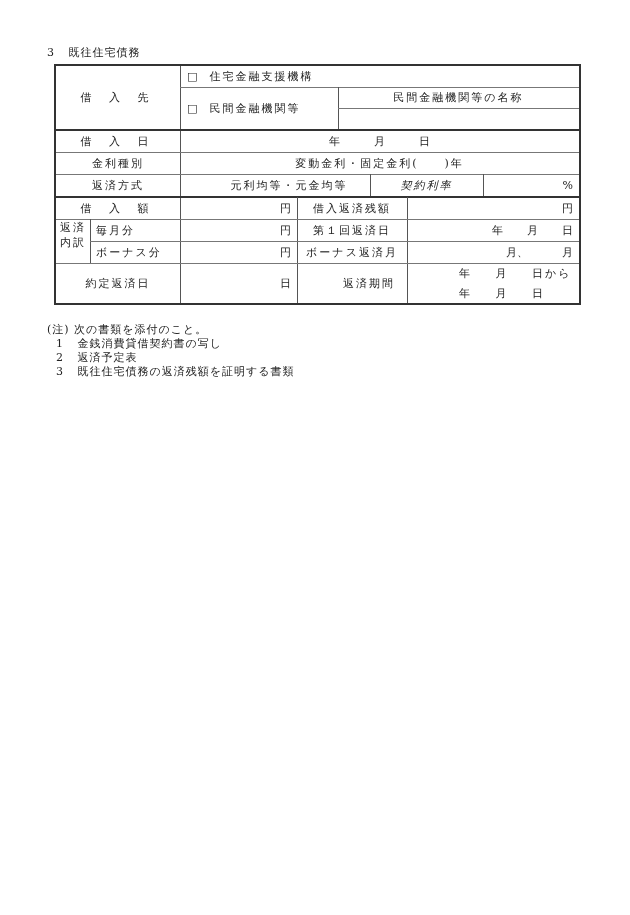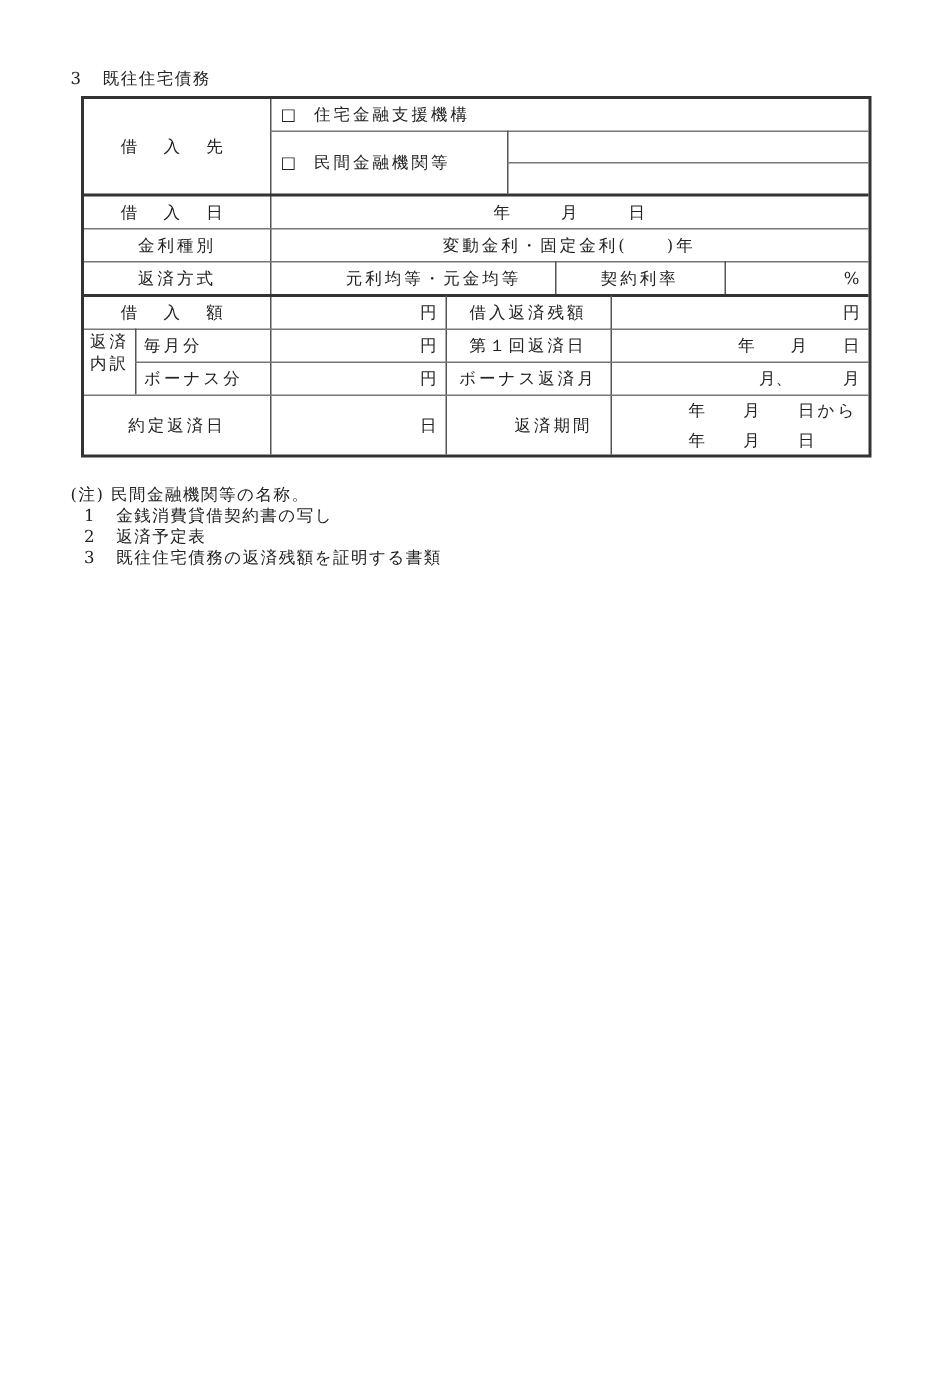--- a/index.html
+++ b/index.html
@@ -39,41 +39,42 @@
       <span style="margin-right:12px;">□</span>
       <span class="sp2">住宅金融支援機構</span>
     </div>
     <div class="hl" style="left:124px; top:21px; width:399px;"></div>
 
     <div class="cell l" style="left:124px; top:21px; width:158px; height:42px;">
       <span style="margin-right:12px;">□</span>
       <span class="sp2">民間金融機関等</span>
     </div>
     <div class="vl" style="left:282px; top:21px; height:42px;"></div>
+    <div class="cell c sp2" style="left:282px; top:21px; width:241px; height:21px;">民間金融機関等の名称</div>
     <div class="hl" style="left:282px; top:42px; width:241px;"></div>
     <div class="cell l" style="left:282px; top:42px; width:241px; height:21px;"></div>
 
     <div class="hlt" style="left:0; top:63px; width:523px;"></div>
 
     <div class="cell c sp" style="left:0; top:64px; width:124px; height:22px;">借 入 日</div>
     <div class="cell c" style="left:124px; top:64px; width:399px; height:22px;">
       <span style="margin-right:34px;">年</span>
       <span style="margin-right:34px;">月</span>
       <span>日</span>
     </div>
     <div class="hl" style="left:0; top:86px; width:523px;"></div>
 
     <div class="cell c sp2" style="left:0; top:87px; width:124px; height:21px;">金利種別</div>
     <div class="cell c sp2" style="left:124px; top:87px; width:399px; height:21px;">変動金利・固定金利(　　)年</div>
     <div class="hl" style="left:0; top:108px; width:523px;"></div>
 
     <div class="cell c sp2" style="left:0; top:109px; width:124px; height:21px;">返済方式</div>
     <div class="cell c sp2" style="left:138px; top:109px; width:190px; height:21px;">元利均等・元金均等</div>
     <div class="vl" style="left:314px; top:108px; height:22px;"></div>
-    <div class="cell c sp2" style="left:314px; top:109px; width:113px; height:21px;">契約利率</div>
+    <div class="cell c sp2" style="left:314px; top:109px; width:113px; height:21px;font-style:italic;">契約利率</div>
     <div class="vl" style="left:427px; top:108px; height:22px;"></div>
     <div class="cell r" style="left:427px; top:109px; width:96px; height:21px;">
       <span>%</span>
     </div>
 
     <div class="hlt" style="left:0; top:130px; width:523px;"></div>
 
     <div class="vl" style="left:241px; top:131px; height:106px;"></div>
     <div class="vl" style="left:351px; top:131px; height:106px;"></div>
 
@@ -129,19 +130,19 @@
       </div>
       <div style="white-space:nowrap;">
         <span style="margin-right:22px;">年</span>
         <span style="margin-right:22px;">月</span>
         <span>日</span>
       </div>
     </div>
   </div>
 
   <div class="notes">
-    <div>(注) 民間金融機関等の名称。</div>
+    <div>(注) 次の書類を添付のこと。</div>
     <div>  <span>1</span>   <span>金銭消費貸借契約書の写し</span></div>
     <div>  <span>2</span>   <span>返済予定表</span></div>
     <div>  <span>3</span>   <span>既往住宅債務の返済残額を証明する書類</span></div>
   </div>
 
 </div>
 
 </body></html>

